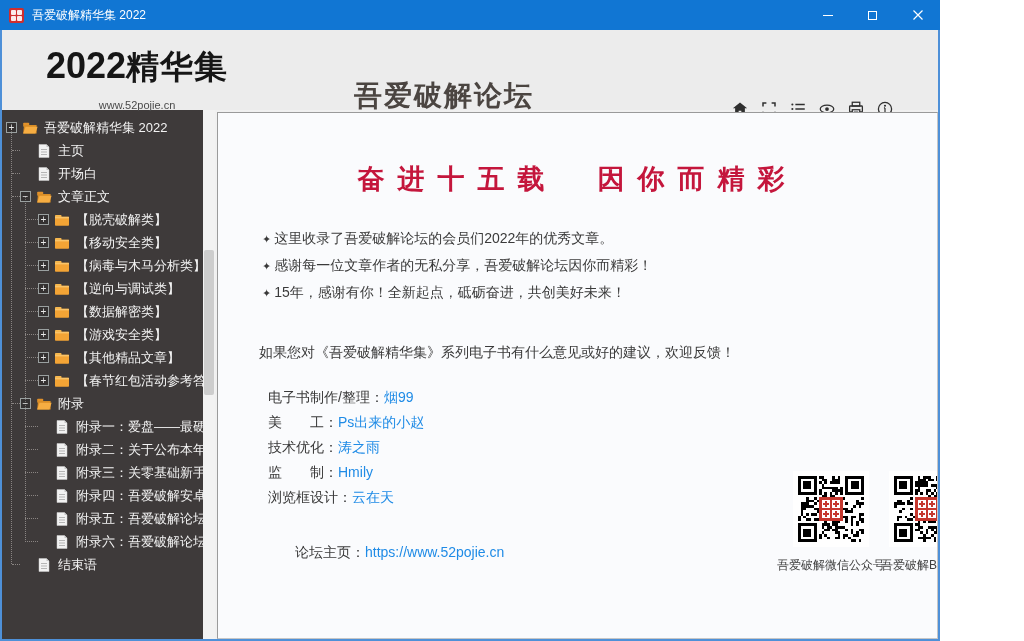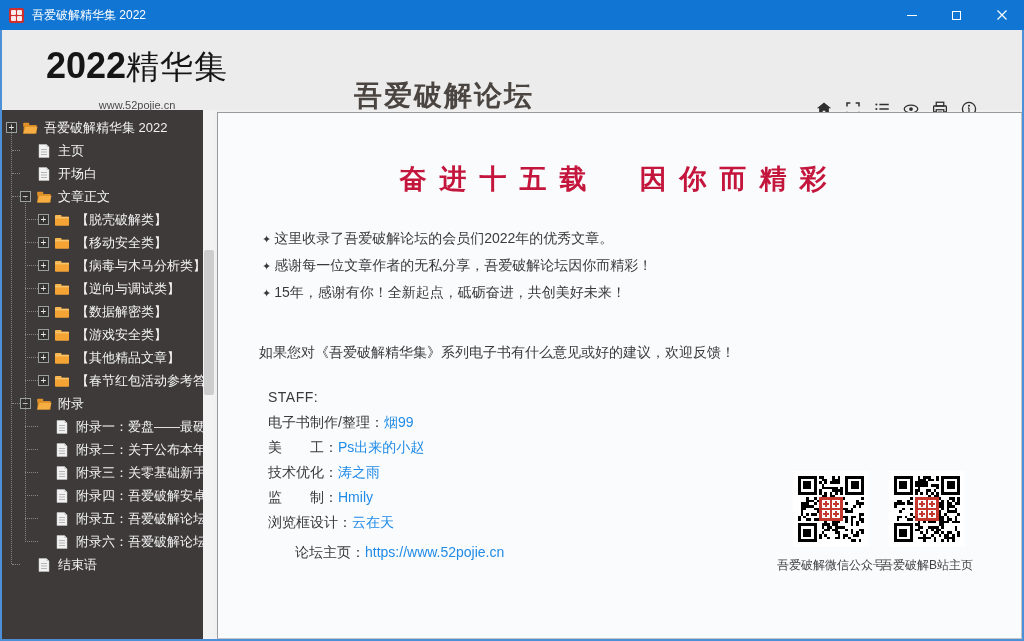--- a/index.html
+++ b/index.html
@@ -1,33 +1,33 @@
 <!DOCTYPE html>
 <html><head>
 <meta charset="utf-8">
 <style>
   * { margin:0; padding:0; box-sizing:border-box; }
   html,body { width:1024px; height:641px; overflow:hidden; font-family:"Liberation Sans","DejaVu Sans",sans-serif; }
-  .window { width:1024px; height:641px; border:2px solid #4e90d8; border-top:0; background:#f0f0f0; display:flex; flex-direction:column; }
+  .window { width:940px; height:641px; border:2px solid #4e90d8; border-top:0; background:#f0f0f0; display:flex; flex-direction:column; }
 
   
   .titlebar { height:30px; background:#1176d3; display:flex; align-items:center; flex:0 0 auto; margin:0 -2px; padding-left:9px; }
   .app-icon { width:15px; height:15px; background:#cf2e2e; border-radius:2px; display:grid; grid-template-columns:1fr 1fr; grid-template-rows:1fr 1fr; gap:1px; padding:2px; }
   .app-icon i { background:#fff; opacity:.9; border-radius:1px; }
   .tb-title { color:#fff; font-size:12px; margin-left:8px; flex:1; }
   .wc { display:flex; height:30px; }
   .wc-btn { width:45px; height:30px; display:flex; align-items:center; justify-content:center; cursor:pointer; }
   .wc-min i { display:block; width:10px; height:1px; background:#fff; }
   .wc-max i { display:block; width:9px; height:9px; border:1px solid #fff; }
 
   
   .header { height:80px; background:#ececec; position:relative; flex:0 0 auto; }
   .logo { position:absolute; left:44px; top:16px; text-align:center; }
   .logo-line { font-size:36px; font-weight:800; color:#161616; letter-spacing:0px; line-height:40px; white-space:nowrap; }
-  .logo-line .sfx { font-weight:400; font-size:33px; letter-spacing:1px; }
+  .logo-line .sfx { font-weight:700; font-size:33px; letter-spacing:1px; }
   .logo-url { font-size:11px; color:#4a4a4a; margin-top:12px; }
   .header-title { position:absolute; left:352px; top:46px; font-size:28px; font-weight:700; color:#4b4541; letter-spacing:2px; line-height:40px; white-space:nowrap; }
   .toolbar { position:absolute; right:44px; top:70px; display:flex; gap:11px; align-items:center; }
   .tb-icon { width:18px; height:18px; cursor:pointer; }
   .tb-icon svg { width:18px; height:18px; display:block; }
 
   
   .bodyrow { flex:1; display:flex; min-height:0; background:#f0f0f0; }
   .sidebar { width:201px; background:#3e3a3a; overflow:hidden; flex:0 0 auto; }
   .tree { position:relative; padding-top:6px; height:100%; color:#f3f3f3; font-size:13px; }
@@ -395,21 +395,20 @@
 
     <div class="main">
       <div class="headline">奋进十五载　因你而精彩</div>
       <div class="bullets">
           <div class="bullet-row"><span class="bullet-glyph">✦</span><span>这里收录了吾爱破解论坛的会员们2022年的优秀文章。</span></div>
           <div class="bullet-row"><span class="bullet-glyph">✦</span><span>感谢每一位文章作者的无私分享，吾爱破解论坛因你而精彩！</span></div>
           <div class="bullet-row"><span class="bullet-glyph">✦</span><span>15年，感谢有你！全新起点，砥砺奋进，共创美好未来！</span></div>
         </div>
       <div class="feedback">如果您对《吾爱破解精华集》系列电子书有什么意见或好的建议，欢迎反馈！</div>
       <div class="staff">
-        <div class="staff-title">STAFF:</div>
         <div>
             <div class="staff-row"><span>电子书制作/整理：</span><span class="link">烟99</span></div>
             <div class="staff-row"><span>美　　工：</span><span class="link">Ps出来的小赵</span></div>
             <div class="staff-row"><span>技术优化：</span><span class="link">涛之雨</span></div>
             <div class="staff-row"><span>监　　制：</span><span class="link">Hmily</span></div>
             <div class="staff-row"><span>浏览框设计：</span><span class="link">云在天</span></div>
           </div>
       </div>
       <div class="links">
           <div class="link-pair"><span>论坛主页：</span><span class="link">https://www.52pojie.cn</span></div>

